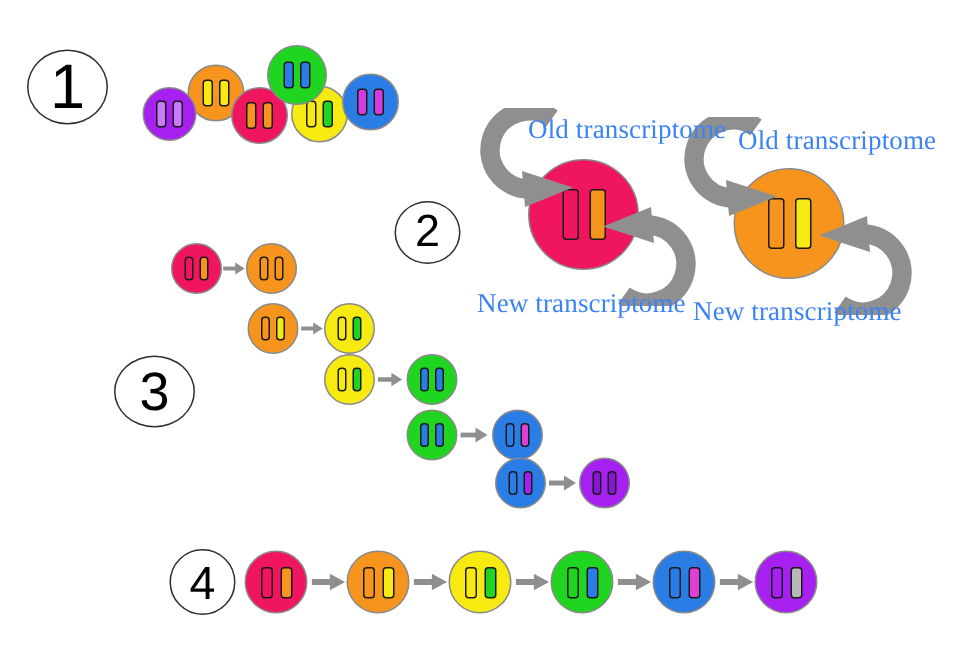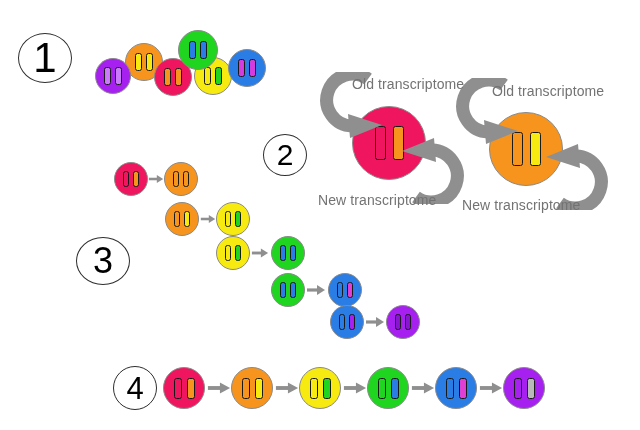--- a/index.html
+++ b/index.html
@@ -13,21 +13,21 @@
   .c40{width:40px;height:40px;gap:4px;}
   .c34{width:34px;height:34px;gap:4px;}
   .c42{width:42px;height:42px;gap:5px;}
   .c74{width:74px;height:74px;gap:7px;}
   .bm{width:7px;height:18px;}
   .bs{width:6px;height:16px;}
   .bl{width:8px;height:21px;}
   .bx{width:11px;height:34px;}
   .numcircle{position:absolute;border:1.5px solid #2e2e2e;border-radius:50%;background:#fff;
              display:flex;align-items:center;justify-content:center;color:#000;line-height:1;}
-  .lbl{position:absolute;font-size:14px;color:#737373;white-space:nowrap;letter-spacing:.1px;}
+  .lbl{position:absolute;font-size:18px;color:#3b82f6;white-space:nowrap;letter-spacing:.1px;font-family:Liberation Serif, serif;}
   .arrow{position:absolute;}
 </style>
 </head>
 <body>
 
 <div class="canvas">
 
   <div class="numcircle" style="left:18px;top:33px;width:52px;height:48px;font-size:42px">1</div>
 
   <div class="cell c38" style="left: 125px; top: 43px; z-index: 1; background-color: rgb(247, 148, 30);">

